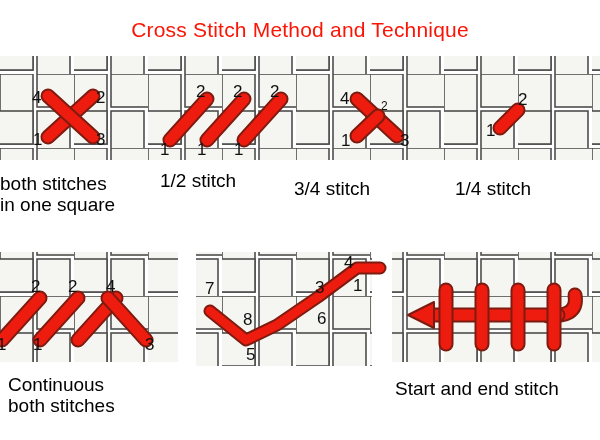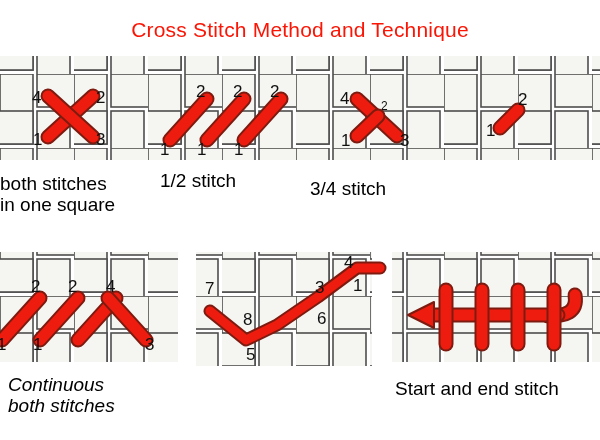--- a/index.html
+++ b/index.html
@@ -205,19 +205,20 @@
       <g>
         <line class="tho" x1="554" y1="290" x2="554" y2="344" stroke-width="15"></line>
         <line class="th" x1="554" y1="290" x2="554" y2="344" stroke-width="11"></line>
       </g>
     </g>
   </svg>
 
   <div class="caption" style="left:0px;top:173px;width:150px;">both stitches
 in one square</div>
   <div class="caption" style="left:160px;top:170px;width:130px;">1/2 stitch</div>
-  <div class="caption" style="left:310px;top:178px;width:130px;">3/4 stitch</div>
-
-  <div class="caption" style="left:8px;top:374px;width:170px;font-style:italic;">Continuous
+  <div class="caption" style="left:294px;top:178px;width:130px;">3/4 stitch</div>
+  <div class="caption" style="left:455px;top:178px;width:130px;">1/4 stitch</div>
+
+  <div class="caption" style="left:8px;top:374px;width:170px;">Continuous
 both stitches</div>
   <div class="caption" style="left:395px;top:378px;width:210px;">Start and end stitch</div>
 
 </div>
 
 </body></html>

